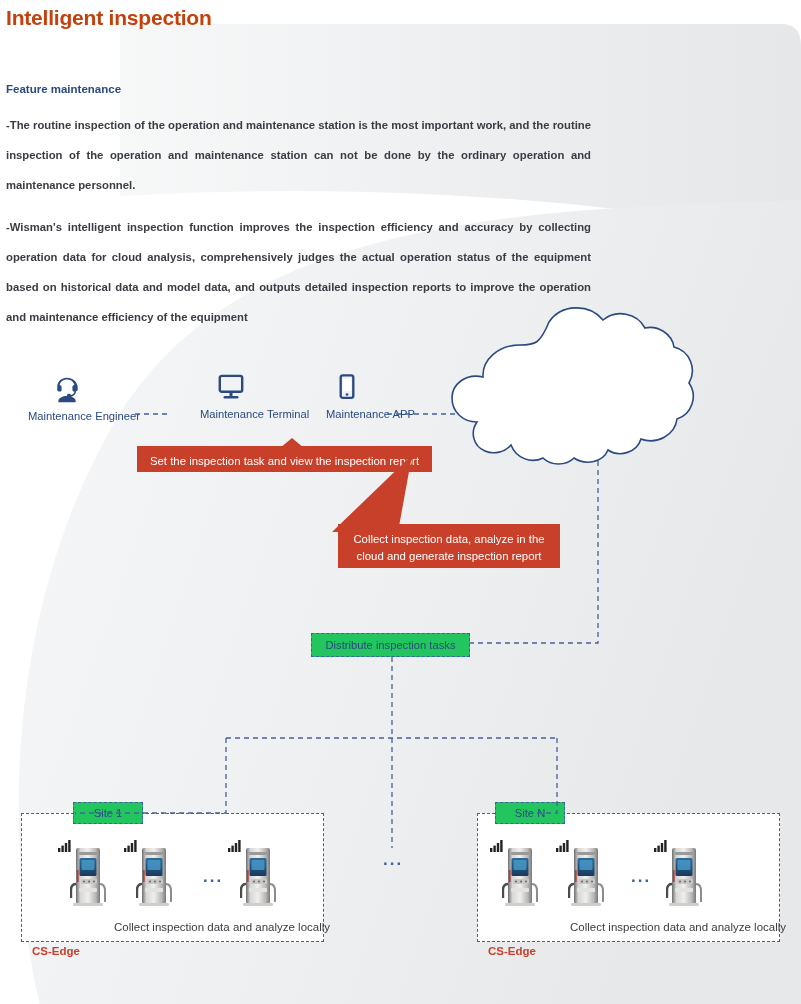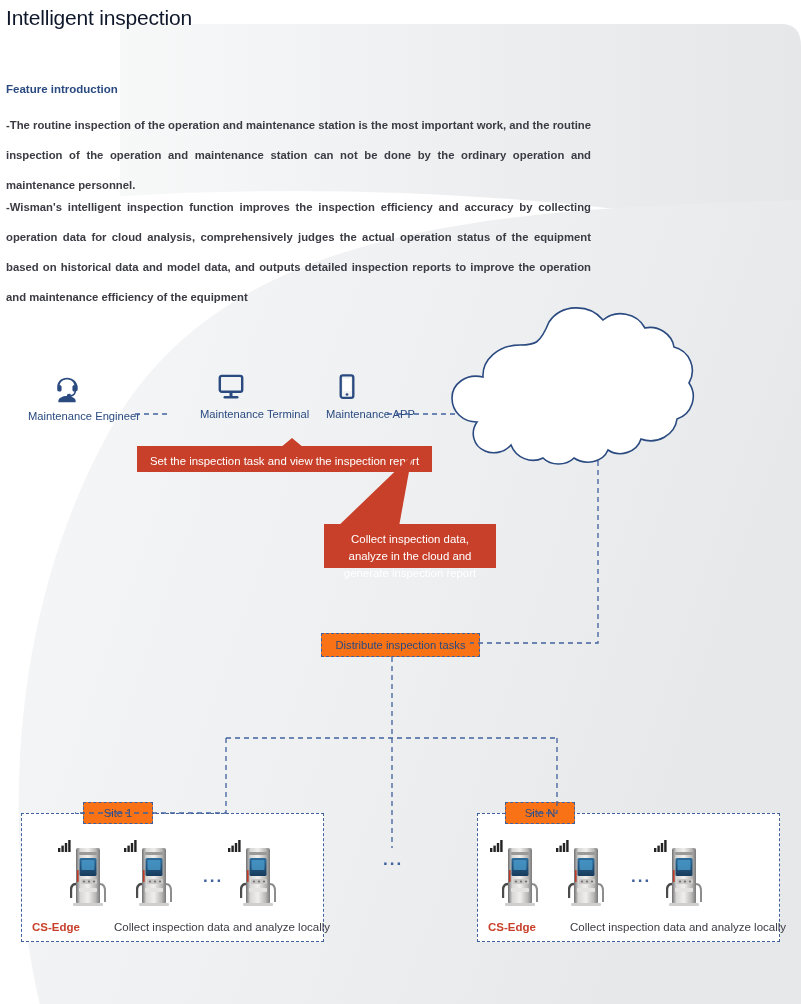--- a/index.html
+++ b/index.html
@@ -8,37 +8,37 @@
     width:801px;height:1004px;position:relative;overflow:hidden;
     background:#ffffff;
     font-family:"Liberation Sans","DejaVu Sans",sans-serif;
     -webkit-font-smoothing:antialiased;
   }
   .bg-layer{position:absolute;inset:0;z-index:0;pointer-events:none;}
 
   
   .page-title{
     position:absolute;left:6px;top:6px;
-    font-size:21px;font-weight:normal;color:#0f172a;letter-spacing:-0.2px;
+    font-size:21px;font-weight:bold;color:#c2410c;letter-spacing:-0.2px;
     z-index:5;
   }
   .section-label{
     position:absolute;left:6px;top:83px;
     font-size:11.5px;font-weight:bold;color:#2a4a80;
     z-index:5;
   }
   .para{
     position:absolute;left:6px;width:585px;
     font-size:11.3px;color:#3b3b44;line-height:30px;
     text-align:justify;text-justify:inter-word;
     z-index:5;
     font-weight:bold;
   }
   .para.p1{top:110px;}
-  .para.p2{top:192px;}
+  .para.p2{top:212px;}
 
   
   .diagram{position:absolute;left:0;top:0;width:801px;height:1004px;z-index:4;}
 
   .node{position:absolute;text-align:center;}
   .node .ico{display:block;margin:0 auto;}
   .node .lbl{
     display:block;font-size:11.2px;color:#2a4a80;white-space:nowrap;
     line-height:14px;
     padding-left:28px;
@@ -60,30 +60,30 @@
     text-align:center;
   }
 
   .dashbox{
     position:absolute;border:1.3px dashed #41619e;
     background:rgba(255,255,255,0.0);
     box-sizing:border-box;
   }
   .dashbox.filled{background:#ffffff;}
   .taglabel{
-    position:absolute;border:1.3px dashed #41619e;background:#f97316;
+    position:absolute;border:1.3px dashed #41619e;background:#22c55e;
     font-size:11.2px;color:#2a4a80;box-sizing:border-box;
     display:flex;align-items:center;justify-content:center;
     white-space:nowrap;
-    margin-left:10px;
   }
 
   .edge-lbl{
     position:absolute;font-size:11.5px;font-weight:bold;color:#c8402a;
     white-space:nowrap;
+    margin-top:24px;
   }
   .site-desc{
     position:absolute;font-size:11.5px;color:#3b3b44;white-space:nowrap;margin-left:26px;
   }
   .ellipsis{
     position:absolute;font-size:17px;color:#41619e;letter-spacing:2px;
     font-weight:bold;line-height:10px;
   }
   .charger{position:absolute;}
   .sigbars{position:absolute;}
@@ -111,21 +111,21 @@
   <path d="M 801 200 L 801 1004 L 40 1004
            C 40 1004 -40 700 110 430
            C 230 215 520 210 801 200 Z" fill="url(#gbot)"></path>
 
   <path d="M 0 0 L 0 1004 L 36 1004
            C -10 760 40 470 180 300
            C 290 165 470 120 801 110 L 801 0 Z" fill="#ffffff" opacity="0.0"></path>
 </svg>
 
 <div class="page-title">Intelligent inspection</div>
-<div class="section-label">Feature introduction</div>
+<div class="section-label">Feature maintenance</div>
 <div class="para p1">-The routine inspection of the operation and maintenance station is the most important work, and the routine inspection of the operation and maintenance station can not be done by the ordinary operation and maintenance personnel.</div>
 <div class="para p2">-Wisman's intelligent inspection function improves the inspection efficiency and accuracy by collecting operation data for cloud analysis, comprehensively judges the actual operation status of the equipment based on historical data and model data, and outputs detailed inspection reports to improve the operation and maintenance efficiency of the equipment</div>
 
 <svg class="diagram" viewBox="0 0 801 1004">
   <g stroke="#41619e" stroke-width="1.3" stroke-dasharray="5,4" fill="none">
 
     <line x1="135" y1="414" x2="170" y2="414"></line>
 
     <line x1="387" y1="414" x2="470" y2="414"></line>
 
@@ -223,21 +223,21 @@
 </div>
 
 <div class="cloud-sub" style="left:505px;top:431px;">Data cluster</div>
 <div class="cloud-sub" style="left:573px;top:431px;">Service cluster</div>
 
 <svg style="position:absolute;left:280px;top:438px;z-index:6" width="24" height="10">
   <path d="M 12 0 L 0 10 L 24 10 Z" fill="#c8402a"></path>
 </svg>
 <div class="callout" style="left:137px;top:446px;width:295px;height:26px;">Set the inspection task and view the inspection report</div>
 
-<div class="callout" style="left:324px;top:524px;width:172px;height:44px;">Collect inspection data, analyze in the cloud and generate inspection report</div>
+<div class="callout" style="left:338px;top:524px;width:222px;height:44px;">Collect inspection data, analyze in the cloud and generate inspection report</div>
 
 <div class="taglabel" style="left:311px;top:633px;width:159px;height:24px;">Distribute inspection tasks</div>
 
 <div class="ellipsis" style="left:383px;top:855px;">...</div>
 
 <div class="dashbox filled" style="left:21px;top:813px;width:303px;height:129px;"></div>
 <div class="taglabel" style="left:73px;top:802px;width:70px;height:22px;">Site 1</div>
 
 <div class="charger" style="left:58px;top:838px;">
   <svg width="14" height="12" viewBox="0 0 14 12" class="sigbars" style="left:0;top:0;position:relative;">

